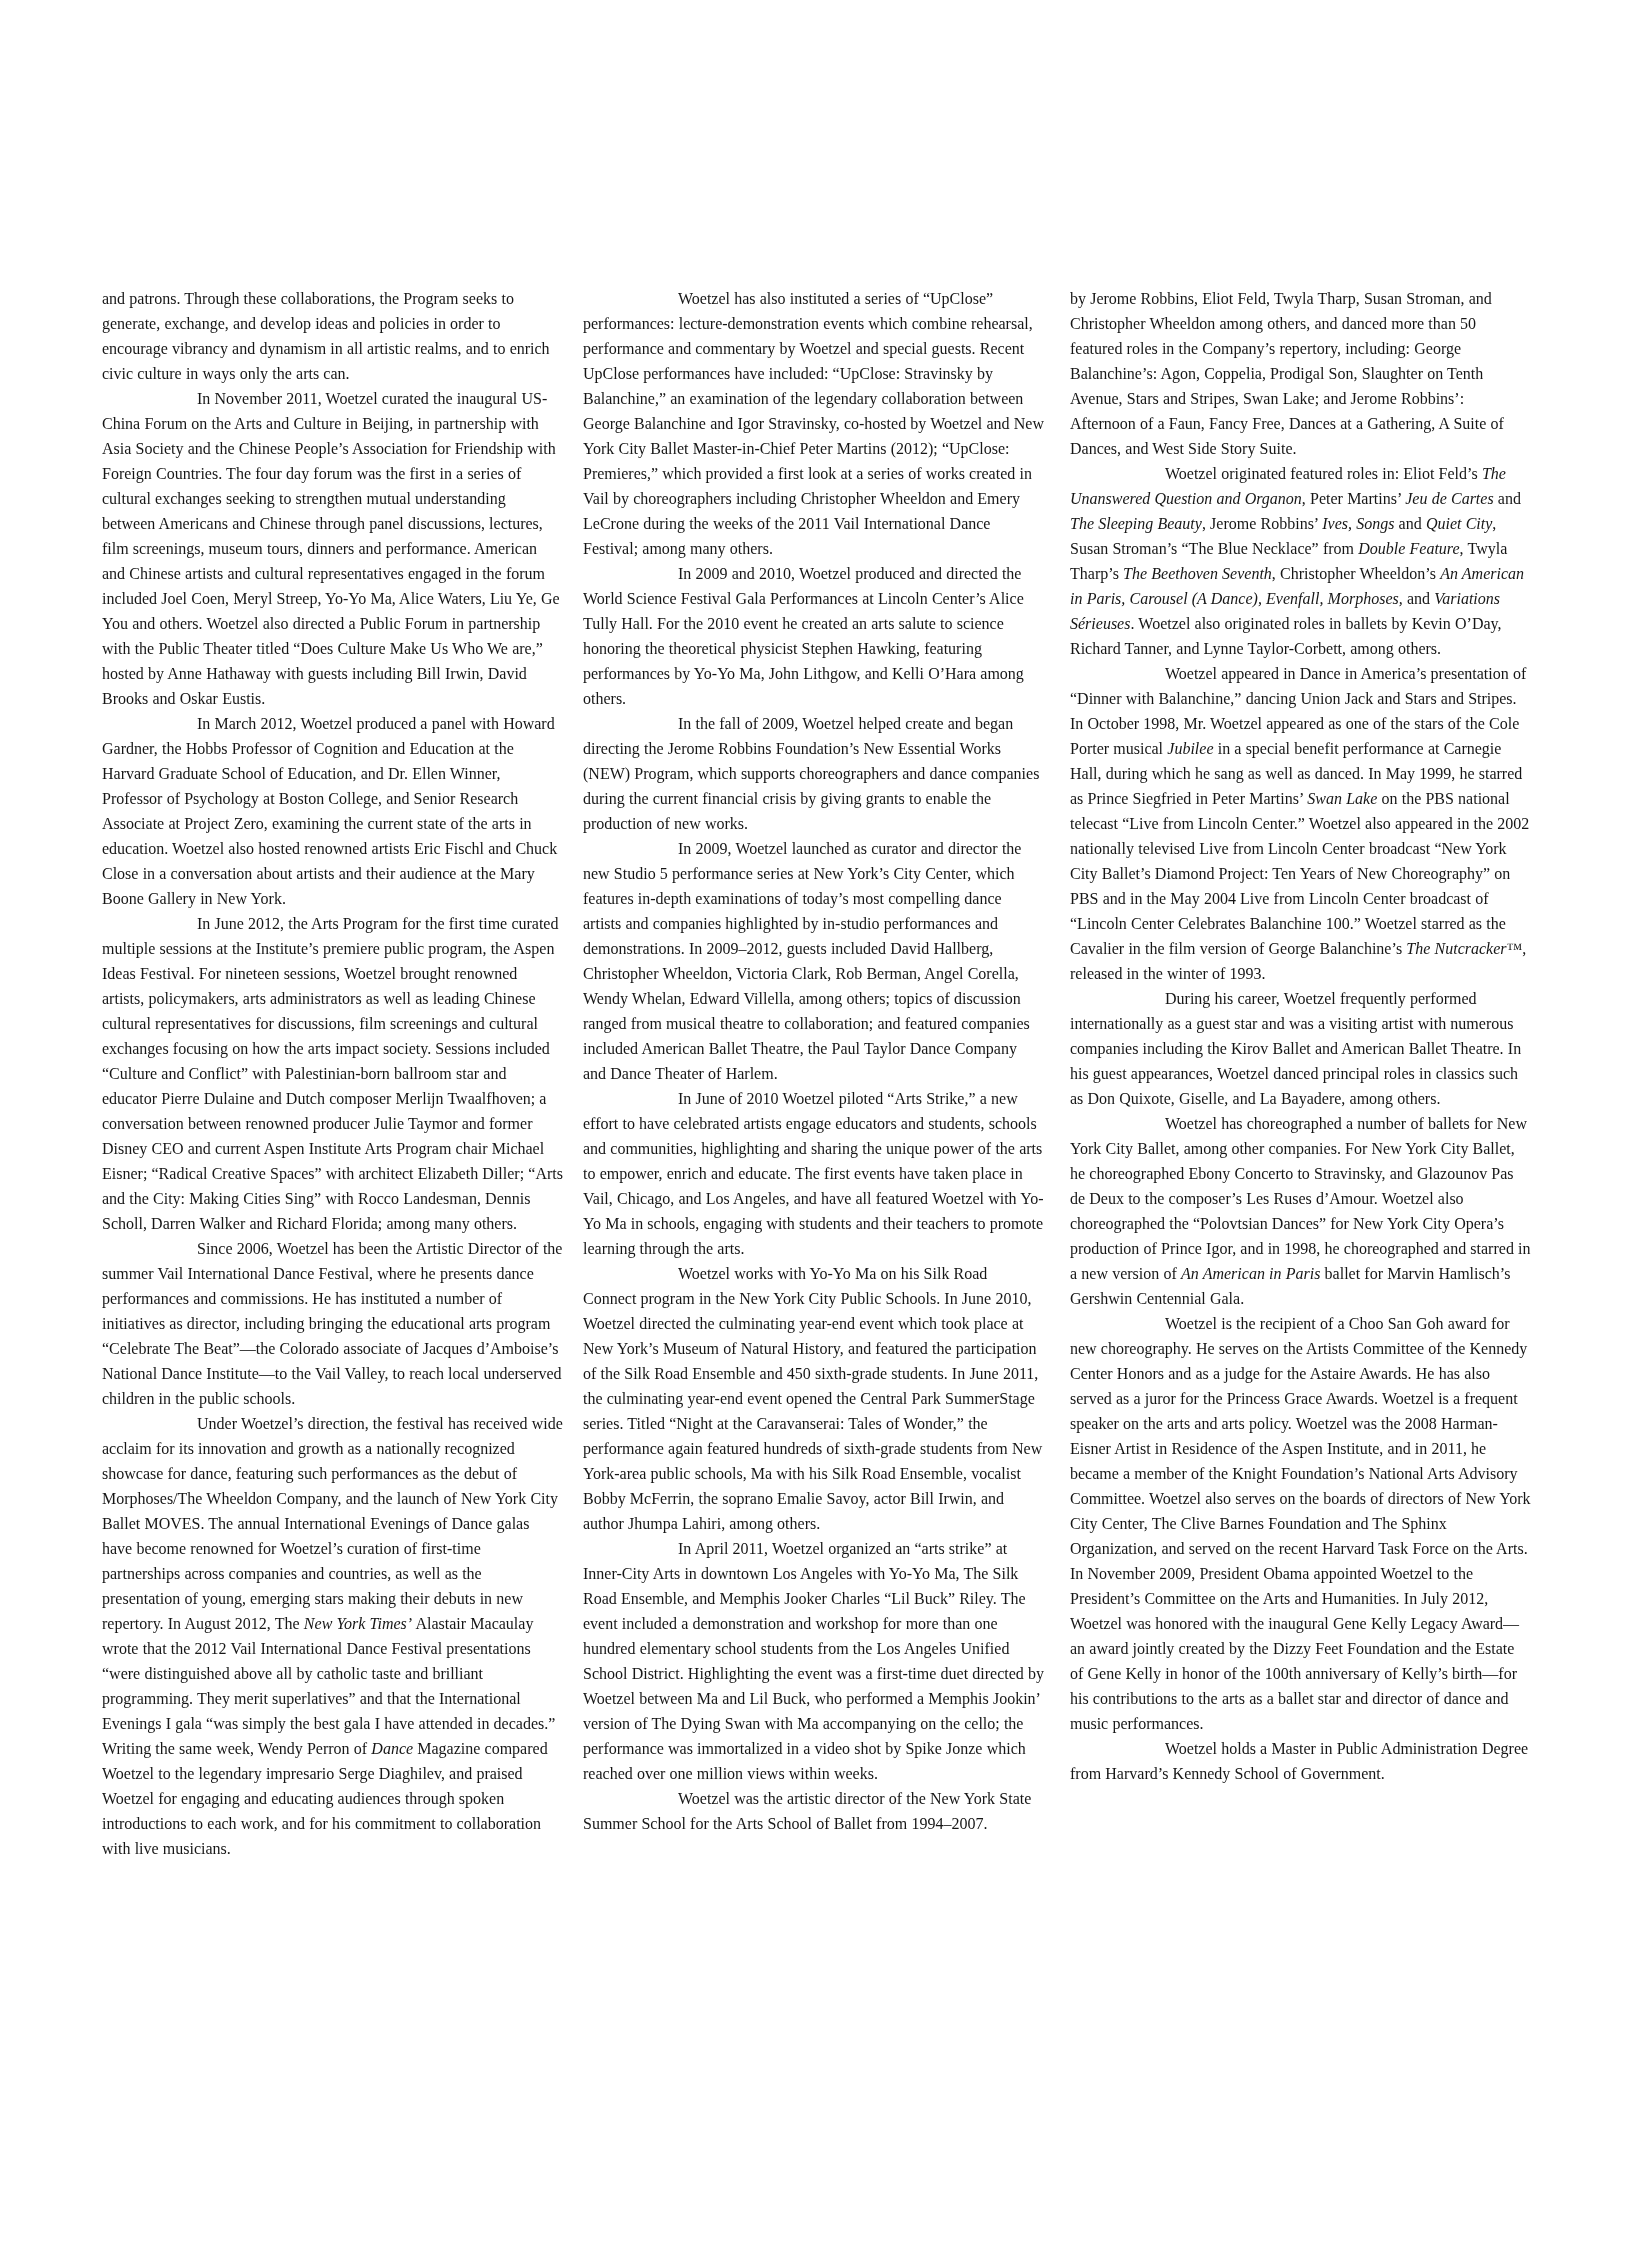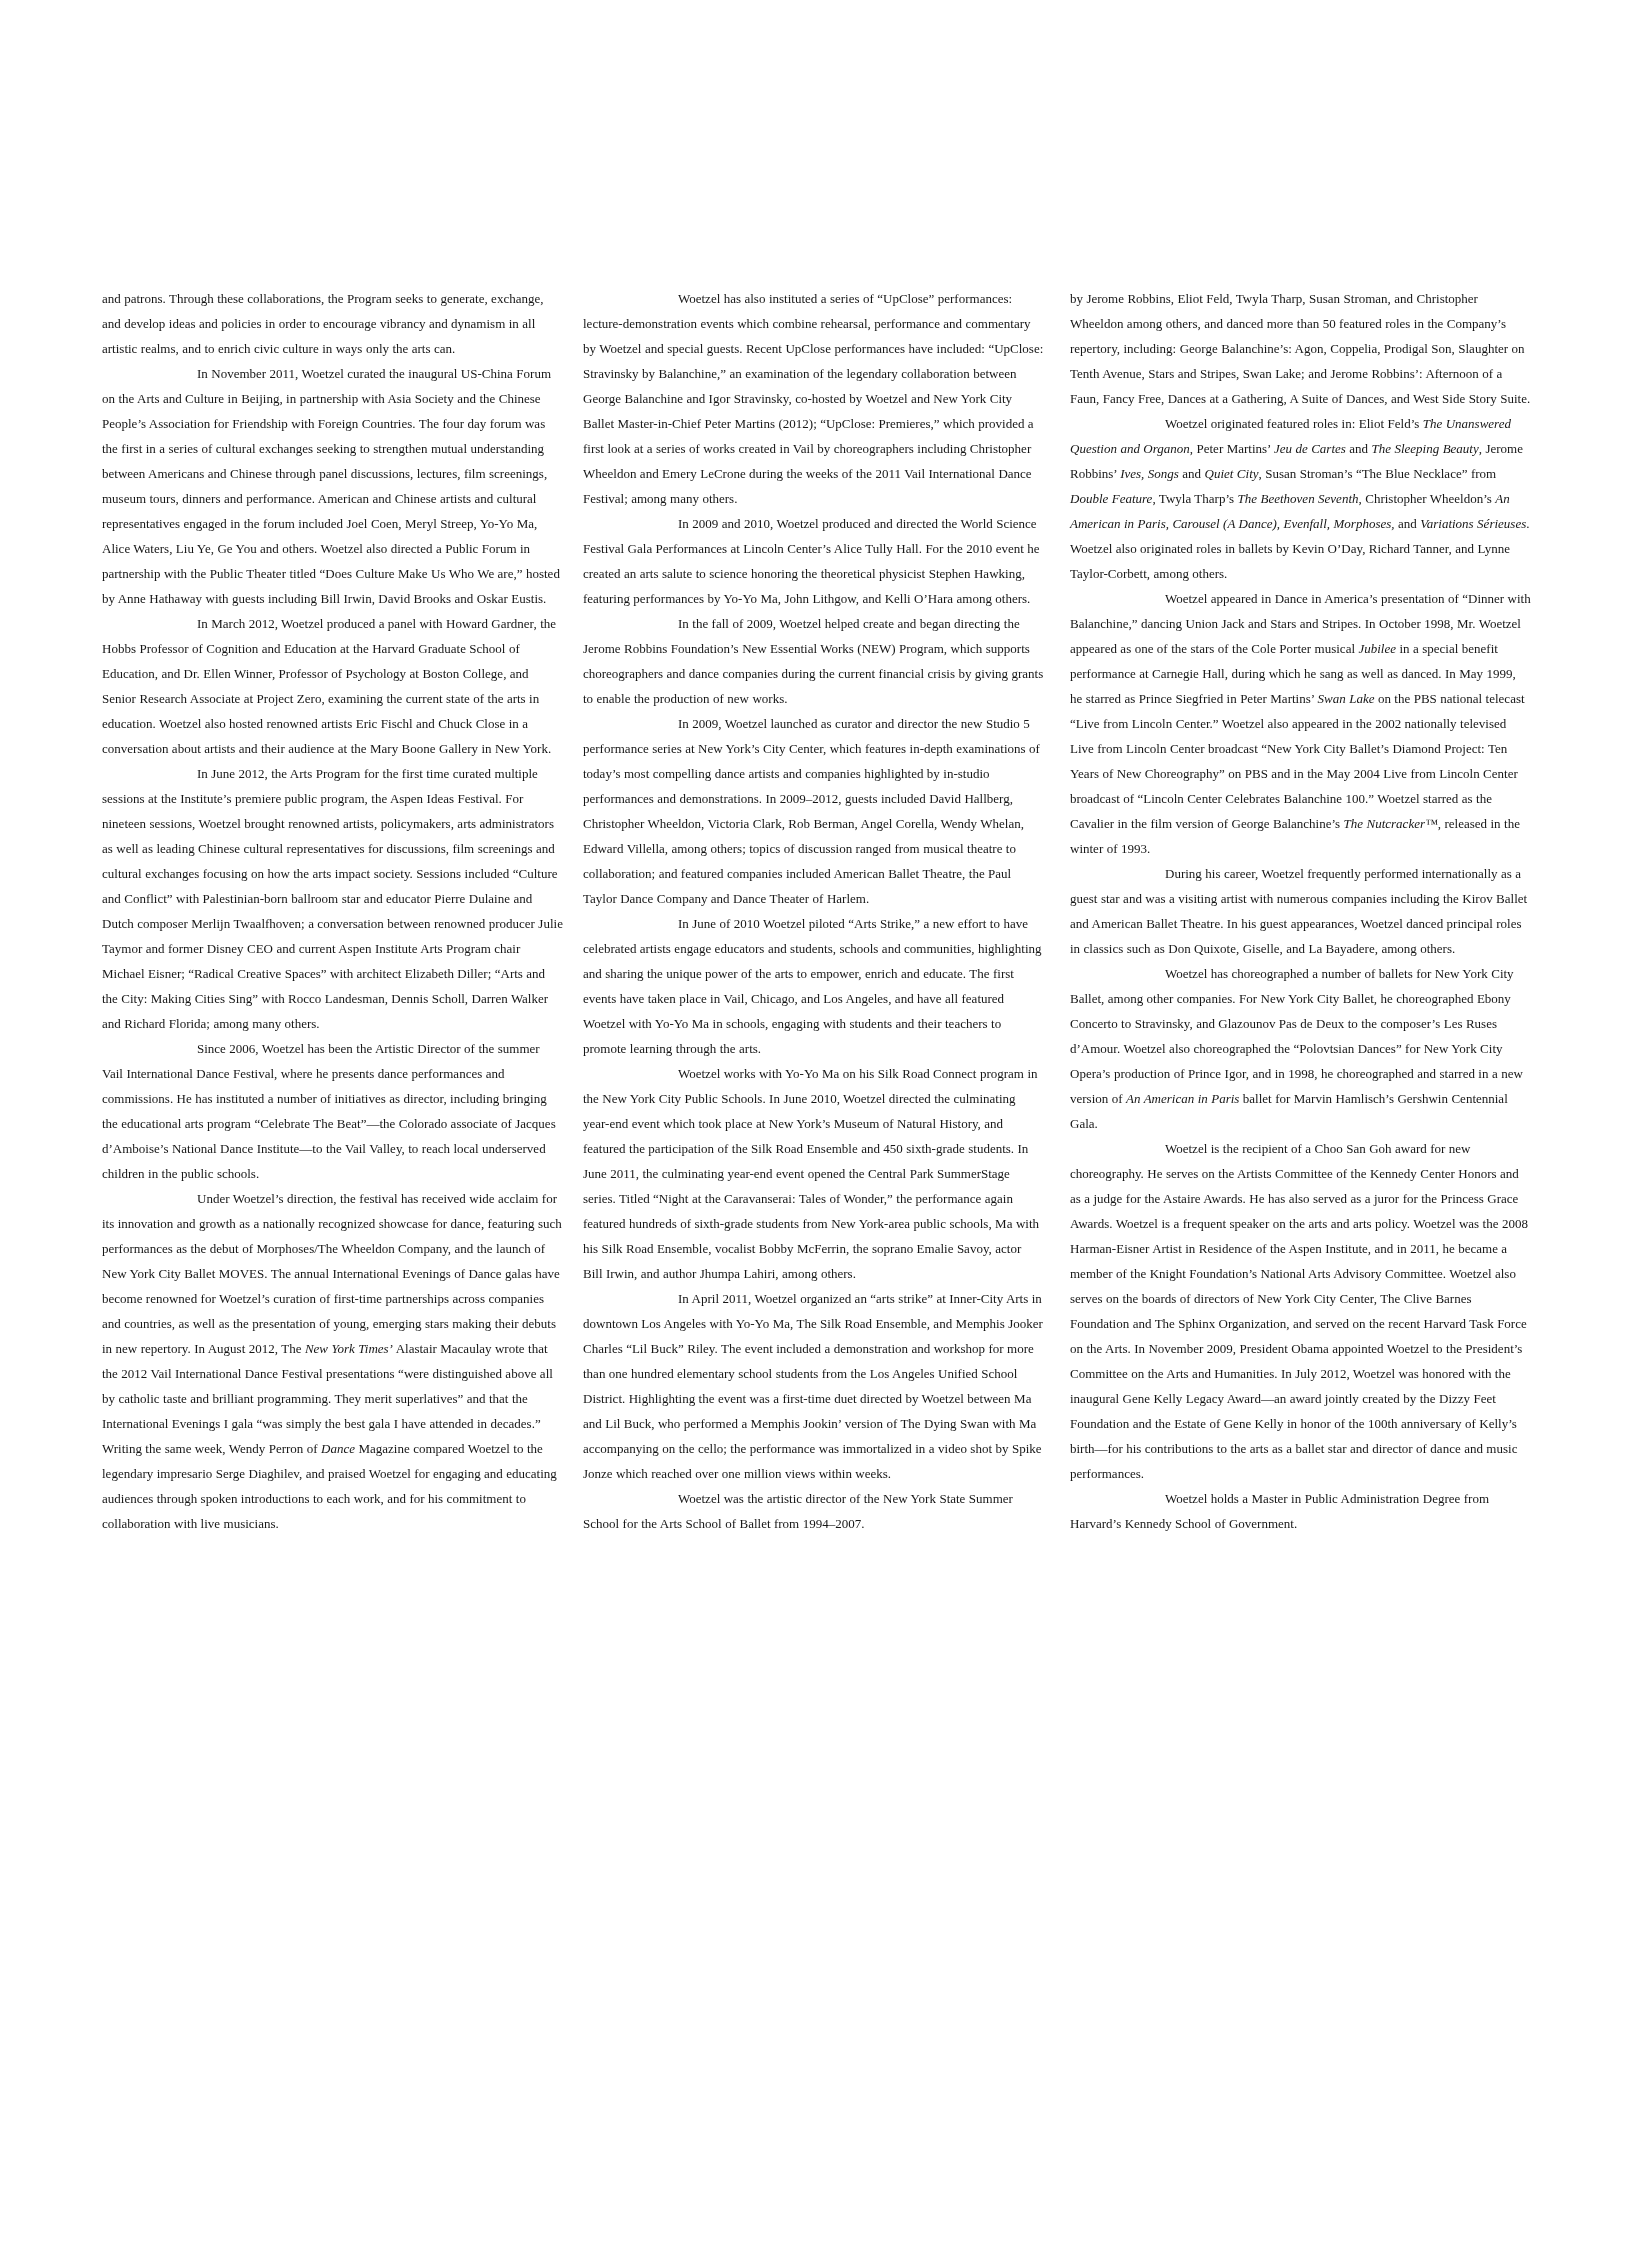--- a/index.html
+++ b/index.html
@@ -16,21 +16,21 @@
     position: absolute;
     top: 286px;
     width: 461px;
     color: #161616;
   }
   .col-1 { left: 102px; }
   .col-2 { left: 583px; }
   .col-3 { left: 1070px; }
   p.para {
     margin: 0;
-    font-size: 13px;
+    font-size: 16px;
     line-height: 25px;
     text-align: left;
     letter-spacing: 0px;
     word-spacing: 0.2px;
   }
   p.para.indent { text-indent: 95px; }
   .it { font-style: italic; }
 </style>
 </head>
 <body>

